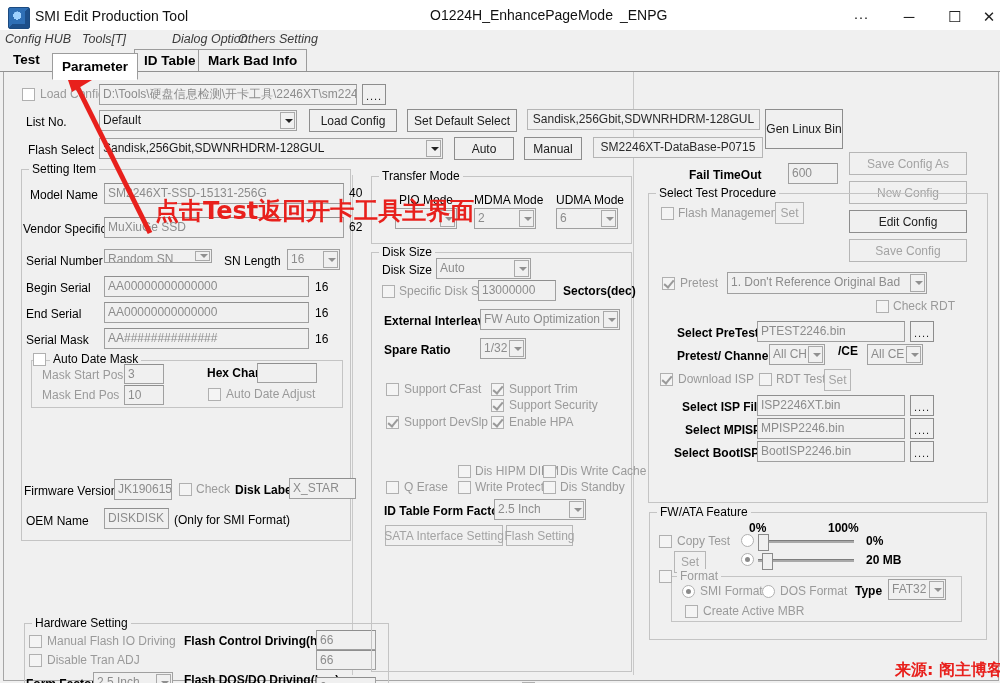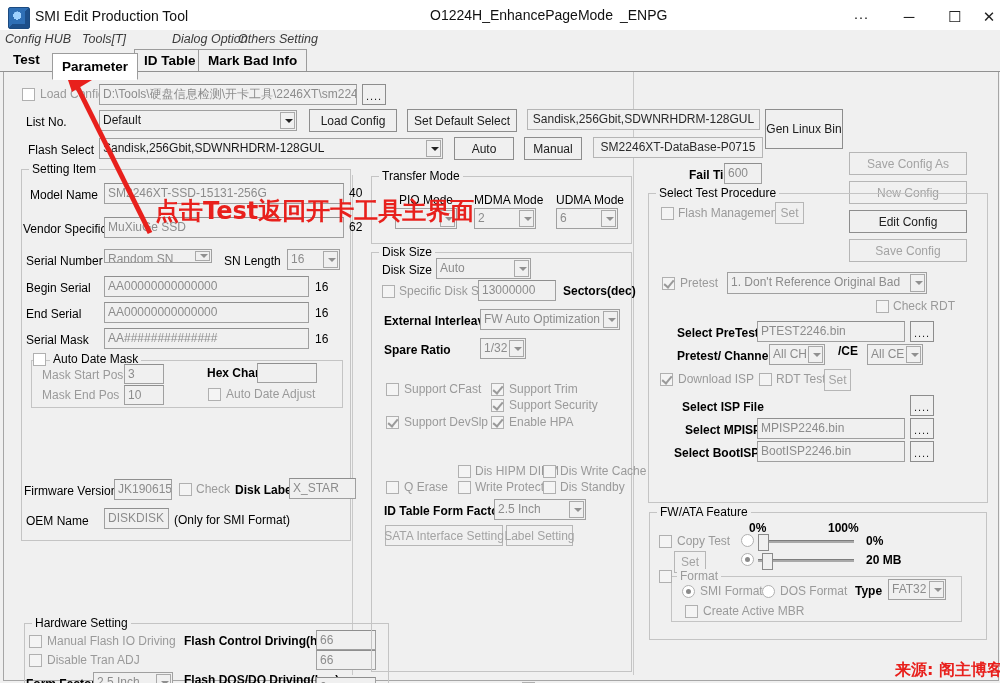--- a/index.html
+++ b/index.html
@@ -158,21 +158,21 @@
     <div class="lbl" style="left:24px;top:71px;">Flash Select</div>
     <div class="combo en" style="left:95px;top:66px;width:344px;height:21px;">
       <span>Sandisk,256Gbit,SDWNRHDRM-128GUL</span>
       <span class="arrow"></span>
     </div>
     <div class="btn" style="left:450px;top:65px;width:60px;height:23px;">Auto</div>
     <div class="btn" style="left:520px;top:65px;width:58px;height:23px;">Manual</div>
     <div class="tf flat" style="left:589px;top:65px;width:170px;height:21px;color:#2a2a2a;text-align:center;">SM2246XT-DataBase-P0715</div>
 
     <div class="lbl b" style="left:685px;top:96px;">Fail TimeOut</div>
-    <div class="tf" style="left:720px;top:91px;width:38px;height:21px;">600</div>
+    <div class="tf" style="left:784px;top:91px;width:50px;height:21px;">600</div>
 
     <div class="grp" style="left:17px;top:97px;width:330px;height:372px;">
       <div class="gl">Setting Item</div>
     </div>
 
     <div class="lbl" style="left:26px;top:116px;">Model Name</div>
     <div class="tf" style="left:100px;top:111px;width:240px;height:21px;">SM2246XT-SSD-15131-256G</div>
     <div class="lbl" style="left:345px;top:114px;">40</div>
 
     <div class="lbl" style="left:19px;top:150px;">Vendor Specific</div>
@@ -317,21 +317,21 @@
     <div class="lbl dim" style="left:471px;top:408px;">Write Protect</div>
     <div class="cb dis" style="left:539px;top:409px;"></div>
     <div class="lbl dim" style="left:556px;top:408px;">Dis Standby</div>
 
     <div class="lbl b" style="left:380px;top:432px;">ID Table Form Factor</div>
     <div class="combo" style="left:490px;top:427px;width:92px;height:21px;">
       <span>2.5 Inch</span>
       <span class="arrow"></span>
     </div>
     <div class="btn dis" style="left:381px;top:453px;width:118px;height:21px;">SATA Interface Setting</div>
-    <div class="btn dis" style="left:502px;top:453px;width:67px;height:21px;">Label Setting</div>
+    <div class="btn dis" style="left:502px;top:453px;width:67px;height:21px;">Flash Setting</div>
 
     <div class="cb dis" style="left:518px;top:610px;"></div>
     <div class="lbl dim" style="left:535px;top:609px;">Check Flash Bus Bit</div>
 
     <div class="grp" style="left:644px;top:121px;width:340px;height:310px;">
       <div class="gl b">Select Test Procedure</div>
     </div>
     <div class="cb dis" style="left:657px;top:135px;"></div>
     <div class="lbl dim" style="left:674px;top:134px;">Flash Management</div>
     <div class="btn dis" style="left:771px;top:130px;width:29px;height:22px;">Set</div>
@@ -360,20 +360,21 @@
       <span class="arrow"></span>
     </div>
 
     <div class="cb on dis" style="left:656px;top:301px;"></div>
     <div class="lbl dim" style="left:674px;top:300px;">Download ISP</div>
     <div class="cb dis" style="left:755px;top:301px;"></div>
     <div class="lbl dim" style="left:772px;top:300px;">RDT Test</div>
     <div class="btn dis" style="left:820px;top:297px;width:27px;height:22px;">Set</div>
 
     <div class="lbl b" style="left:678px;top:328px;">Select ISP File</div>
+    <div class="tf" style="left:753px;top:323px;width:148px;height:21px;">ISP2246XT.bin</div>
     <div class="btn dots" style="left:906px;top:323px;width:24px;height:21px;">....</div>
 
     <div class="lbl b" style="left:681px;top:351px;">Select MPISP</div>
     <div class="tf" style="left:753px;top:346px;width:148px;height:21px;">MPISP2246.bin</div>
     <div class="btn dots" style="left:906px;top:346px;width:24px;height:21px;">....</div>
 
     <div class="lbl b" style="left:670px;top:374px;">Select BootISP</div>
     <div class="tf" style="left:753px;top:369px;width:148px;height:21px;">BootISP2246.bin</div>
     <div class="btn dots" style="left:906px;top:369px;width:24px;height:21px;">....</div>
 

